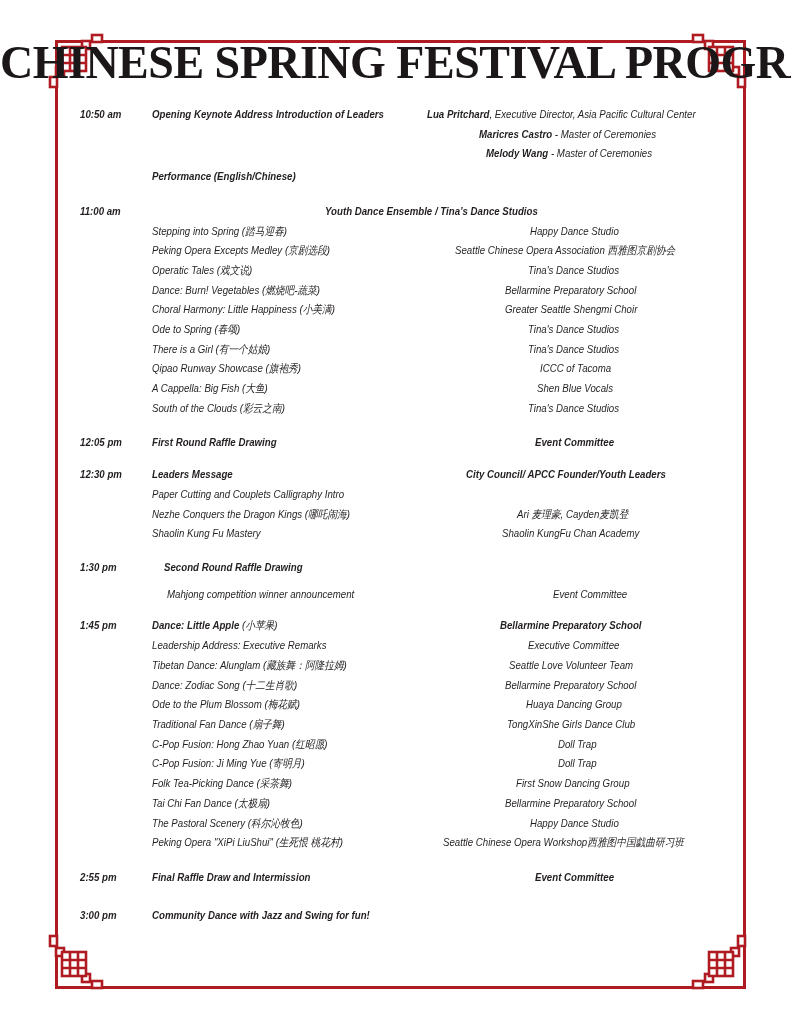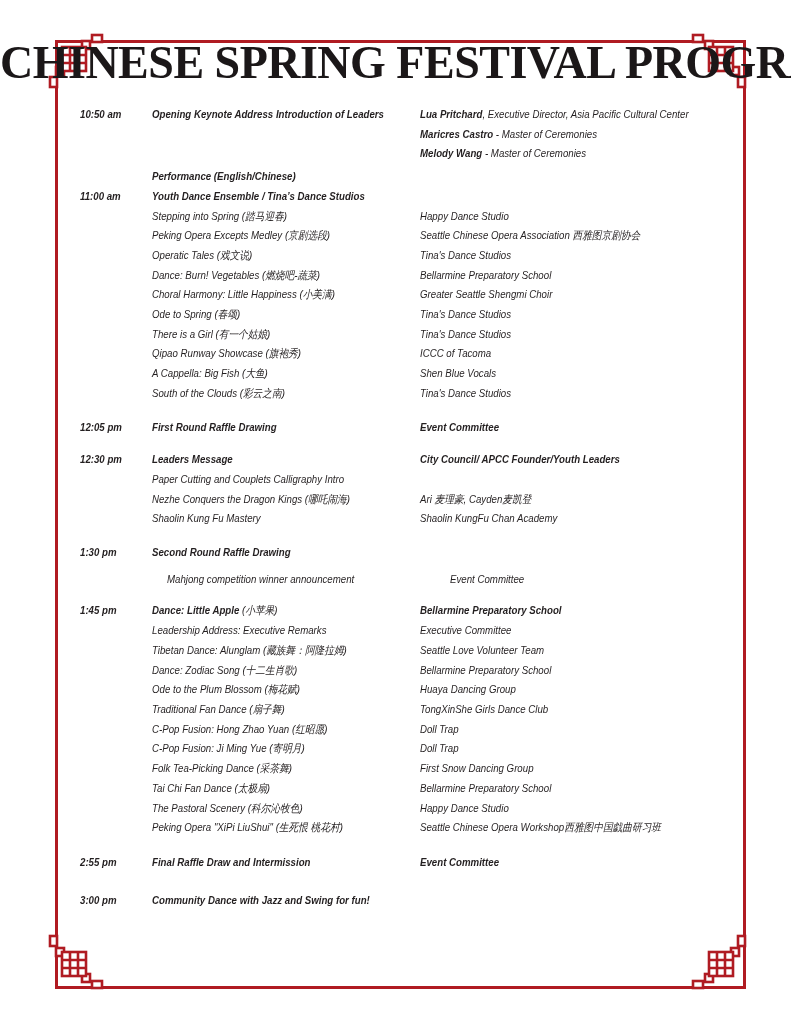--- a/index.html
+++ b/index.html
@@ -47,21 +47,21 @@
     width:660px;
   }
   .row{
     display:flex;
     line-height:19.7px;
     font-size:11px;
     font-style:italic;
   }
   .col-time{width:72px;font-weight:700;flex:0 0 72px;}
   .col-event{width:268px;flex:0 0 268px;}
-  .col-org{flex:1 1 auto;}
+  .col-org{flex:1 1 auto;text-align:center;}
   .cin{
     display:inline-block;
     transform:scaleX(0.88);
     transform-origin:0 50%;
     white-space:nowrap;
   }
   .b{font-weight:700;}
 </style>
 </head>
 <body>
@@ -126,21 +126,21 @@
       </div>
       <div class="row">
         <div class="col-time"><span class="cin"></span></div>
         <div class="col-event"><span class="cin"></span></div>
         <div class="col-org"><span class="cin"><span class="b">Melody Wang</span><span> - Master of Ceremonies</span></span></div>
       </div>
       <div class="row" style="margin-top: 3px;">
         <div class="col-time"><span class="cin"></span></div>
         <div class="col-event"><span class="cin"><span class="b">Performance (English/Chinese)</span></span></div>
       </div>
-      <div class="row" style="">
+      <div class="row" style="margin-top: 15px;">
         <div class="col-time"><span class="cin"><span class="b">11:00 am</span></span></div>
         <div class="col-org"><span class="cin"><span class="b">Youth Dance Ensemble / Tina’s Dance Studios</span></span></div>
       </div>
       <div class="row">
         <div class="col-time"><span class="cin"></span></div>
         <div class="col-event"><span class="cin"><span>Stepping into Spring (踏马迎春)</span></span></div>
         <div class="col-org"><span class="cin"><span>Happy Dance Studio</span></span></div>
       </div>
       <div class="row">
         <div class="col-time"><span class="cin"></span></div>
@@ -205,21 +205,21 @@
       <div class="row">
         <div class="col-time"><span class="cin"></span></div>
         <div class="col-event"><span class="cin"><span>Nezhe Conquers the Dragon Kings (哪吒闹海)</span></span></div>
         <div class="col-org"><span class="cin"><span>Ari 麦理豪, Cayden麦凯登</span></span></div>
       </div>
       <div class="row">
         <div class="col-time"><span class="cin"></span></div>
         <div class="col-event"><span class="cin"><span>Shaolin Kung Fu Mastery</span></span></div>
         <div class="col-org"><span class="cin"><span>Shaolin KungFu Chan Academy</span></span></div>
       </div>
-      <div class="row" style="margin-top: 14px;">
+      <div class="row" style="margin-top: 14px; gap: 12px;">
         <div class="col-time"><span class="cin"><span class="b">1:30 pm</span></span></div>
         <div class="col-event"><span class="cin"><span class="b">Second Round Raffle Drawing</span></span></div>
         <div class="col-org"><span class="cin"></span></div>
       </div>
       <div class="row" style="margin-top: 7px; gap: 15px;">
         <div class="col-time"><span class="cin"></span></div>
         <div class="col-event"><span class="cin"><span>Mahjong competition winner announcement</span></span></div>
         <div class="col-org"><span class="cin"><span>Event Committee</span></span></div>
       </div>
       <div class="row" style="margin-top: 12px;">

